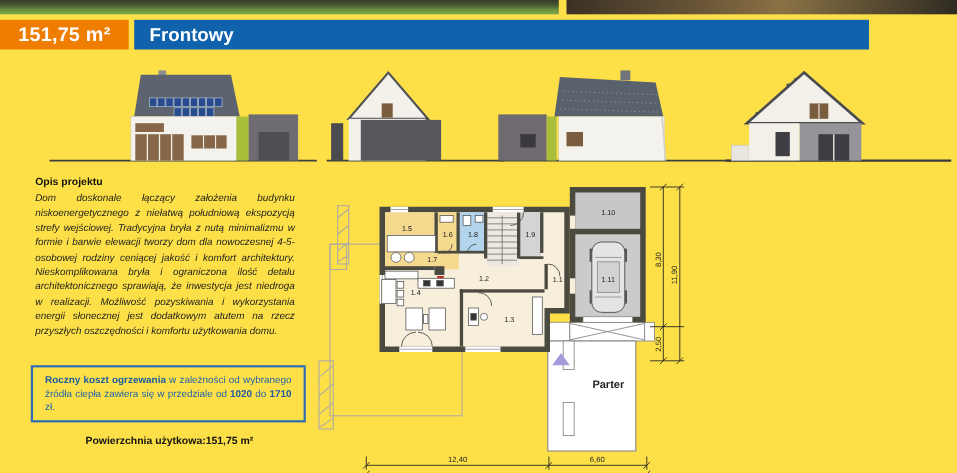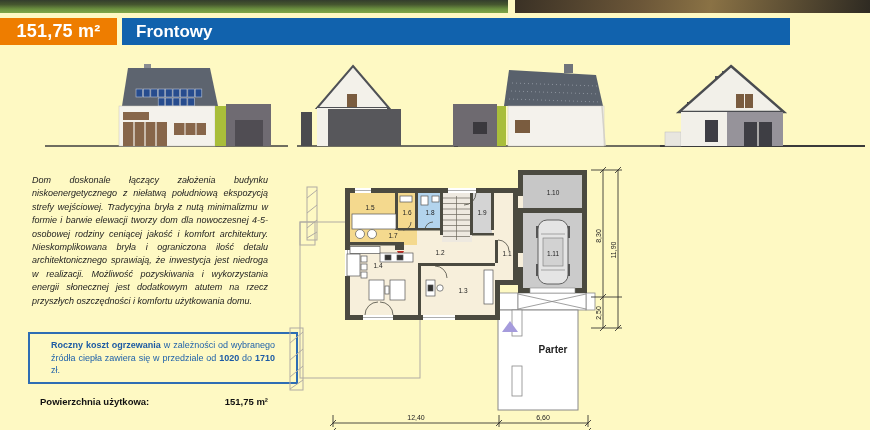--- a/index.html
+++ b/index.html
@@ -1,41 +1,41 @@
 <!DOCTYPE html>
 <html><head>
 <meta charset="utf-8">
 <style>
   html,body{margin:0;padding:0;}
   body{font-family:"Liberation Sans",sans-serif;background:#fff;}
-  #page{position:relative;width:870px;height:430px;overflow:hidden;background:#fef9c3;}
+  #page{position:relative;width:870px;height:430px;overflow:hidden;background:#fde047;}
 
   
   .photo{position:absolute;top:0;height:13px;}
   #photo-left{left:0;width:508px;background:linear-gradient(180deg,#333d2c 0%,#46572f 35%,#6c9140 70%,#7fa648 100%);}
   #photo-right{left:515px;width:355px;background:linear-gradient(100deg,#3a3125 0%,#6b5638 35%,#8a7245 55%,#2e2a22 100%);}
 
   
   #area-badge{position:absolute;left:0;top:18px;width:117px;height:27px;background:#ee7d00;color:#fff;
     font-weight:bold;font-size:18px;display:flex;align-items:center;justify-content:center;letter-spacing:.2px;}
   #title-bar{position:absolute;left:122px;top:18px;width:668px;height:27px;background:#1162ad;color:#fff;
     font-weight:bold;font-size:17px;display:flex;align-items:center;padding-left:14px;box-sizing:border-box;}
 
   .elev{position:absolute;top:62px;}
   #elev1{left:40px;} #elev2{left:295px;} #elev3{left:452px;} #elev4{left:660px;}
 
   
   #desc-head{position:absolute;left:32px;top:160px;width:236px;font-size:9.5px;font-weight:bold;color:#111;}
   #desc-body{position:absolute;left:32px;top:174px;width:236px;font-size:9px;line-height:13.4px;
     text-align:justify;color:#1d1d1d;font-style:italic;}
-  #heat-box{position:absolute;left:28px;top:332px;width:224px;border:2px solid #2e6db3;padding:5px 21px;
+  #heat-box{position:absolute;left:28px;top:332px;width:224px;border:2px solid #2e6db3;padding:5px 11px;
     font-size:9px;line-height:12.6px;color:#2163aa;text-align:justify;}
   #heat-box b{color:#1d5ba4;}
   #areas{position:absolute;left:32px;top:396px;width:236px;font-size:9.5px;color:#111;}
-  .arow{display:flex;justify-content:space-between;margin-bottom:3px;}
+  .arow{display:flex;justify-content:center;margin-bottom:3px;}
   .arow .lab{padding-left:8px;}
   .arow.b{font-weight:bold;}
   .arow.n .lab{padding-left:4px;}
 
   #plan-wrap{position:absolute;left:285px;top:158px;}
   svg text{font-family:"Liberation Sans",sans-serif;}
 </style>
 </head>
 <body>
 <div id="page">
@@ -123,20 +123,21 @@
       <rect x="21" y="50" width="46" height="34" fill="#f2f0e9"></rect>
       <rect x="67" y="50" width="56" height="34" fill="#96939a"></rect>
       <rect x="76" y="32" width="17" height="14" fill="#7a5c3f"></rect>
       <line x1="84.5" y1="32" x2="84.5" y2="46" stroke="#f2f0e9" stroke-width="1"></line>
       <rect x="45" y="58" width="13" height="22" fill="#3e3e44"></rect>
       <rect x="84" y="60" width="28" height="24" fill="#3e3e44"></rect>
       <line x1="98" y1="60" x2="98" y2="84" stroke="#f2f0e9" stroke-width="1.2"></line>
     </svg>
   </div>
 
+  <div id="desc-head">Opis projektu</div>
   <div id="desc-body">Dom doskonale łączący założenia budynku niskoenergetycznego z niełatwą południową ekspozycją strefy wejściowej. Tradycyjna bryła z nutą minimalizmu w formie i barwie elewacji tworzy dom dla nowoczesnej 4-5-osobowej rodziny ceniącej jakość i komfort architektury. Nieskomplikowana bryła i ograniczona ilość detalu architektonicznego sprawiają, że inwestycja jest niedroga w realizacji. Możliwość pozyskiwania i wykorzystania energii słonecznej jest dodatkowym atutem na rzecz przyszłych oszczędności i komfortu użytkowania domu.</div>
 
   <div id="heat-box">
     <b>Roczny koszt ogrzewania</b><span> w zależności od wybranego źródła ciepła zawiera się w przedziale od </span><b>1020</b><span> do </span><b>1710</b><span> zł.</span>
   </div>
 
   <div id="areas">
     <div class="arow b">
       <span class="lab">Powierzchnia użytkowa:</span>
       <span class="val">151,75 m²</span>

